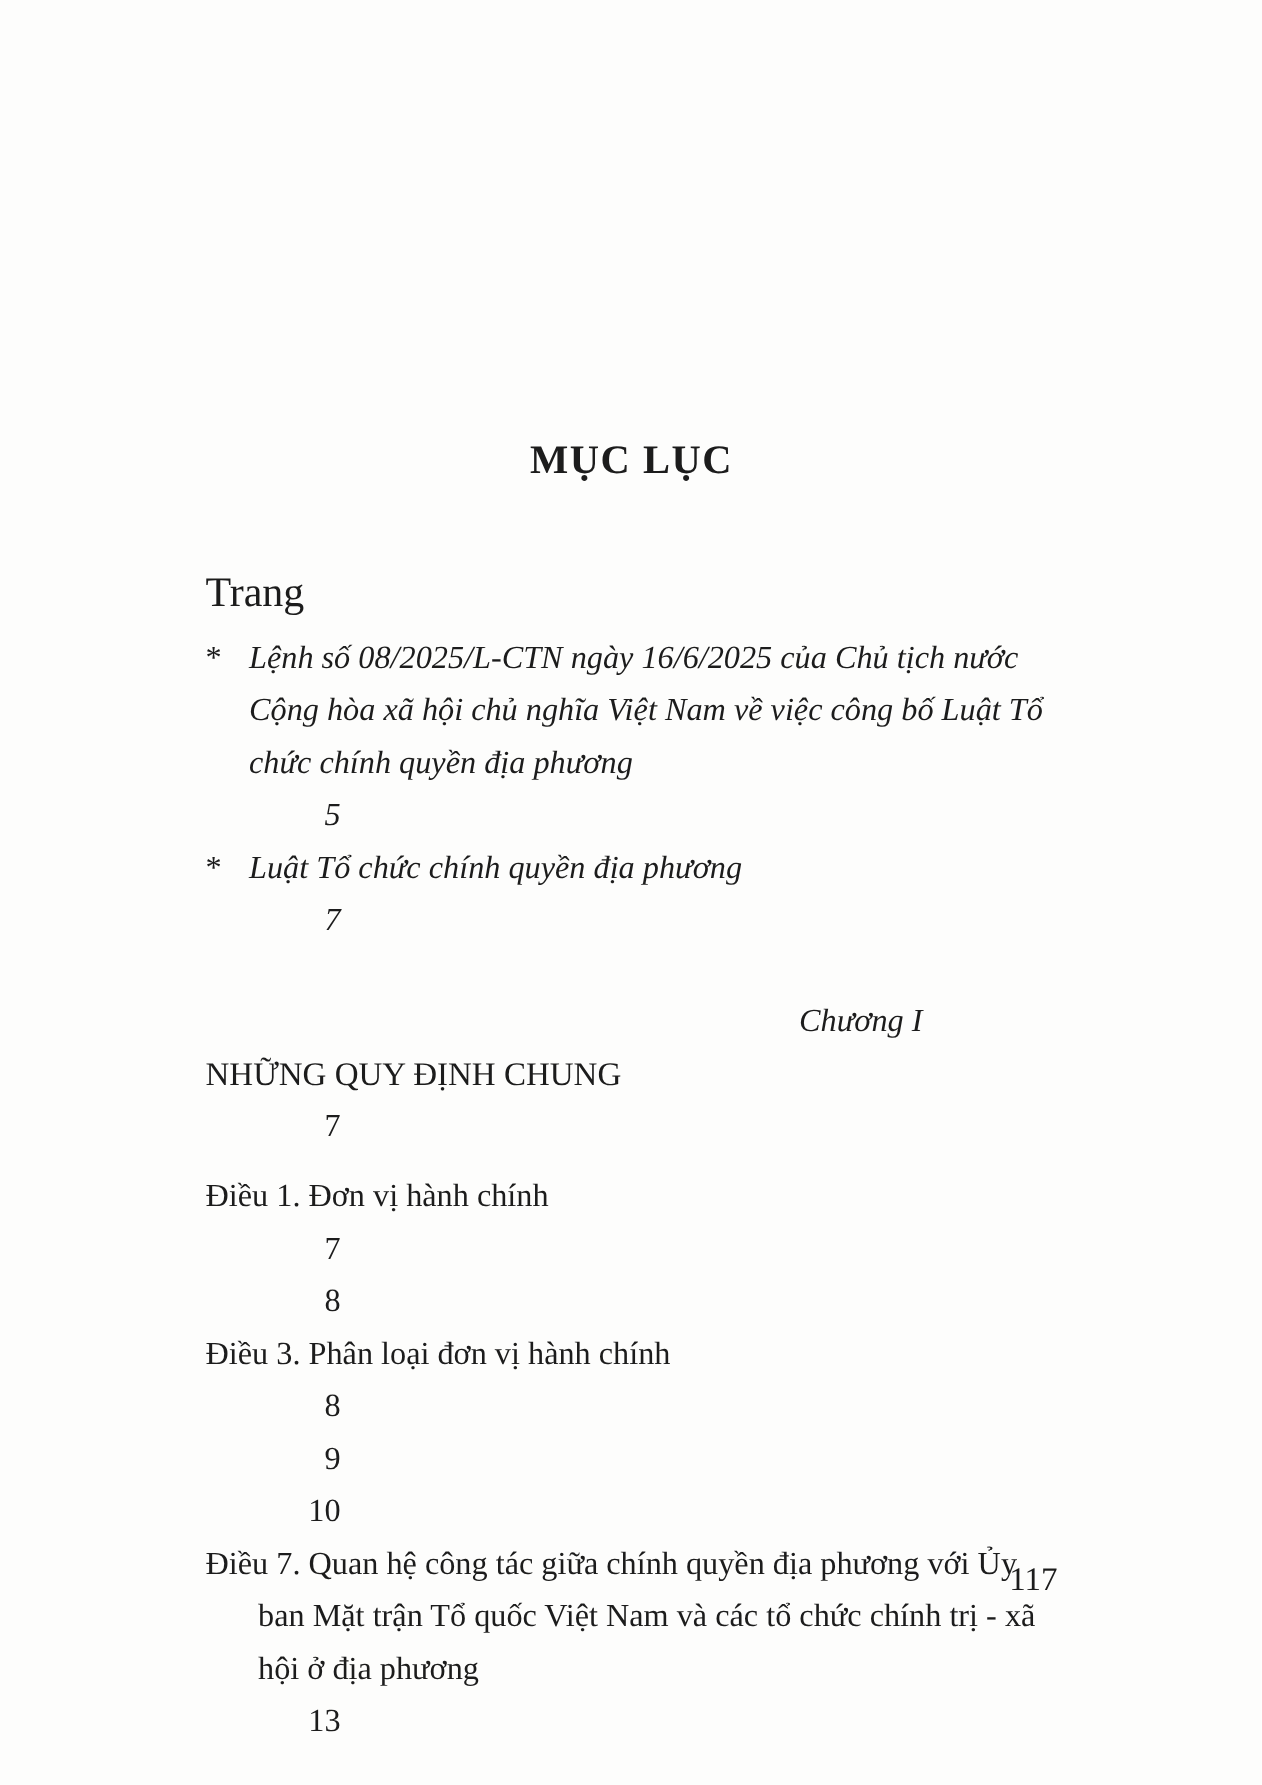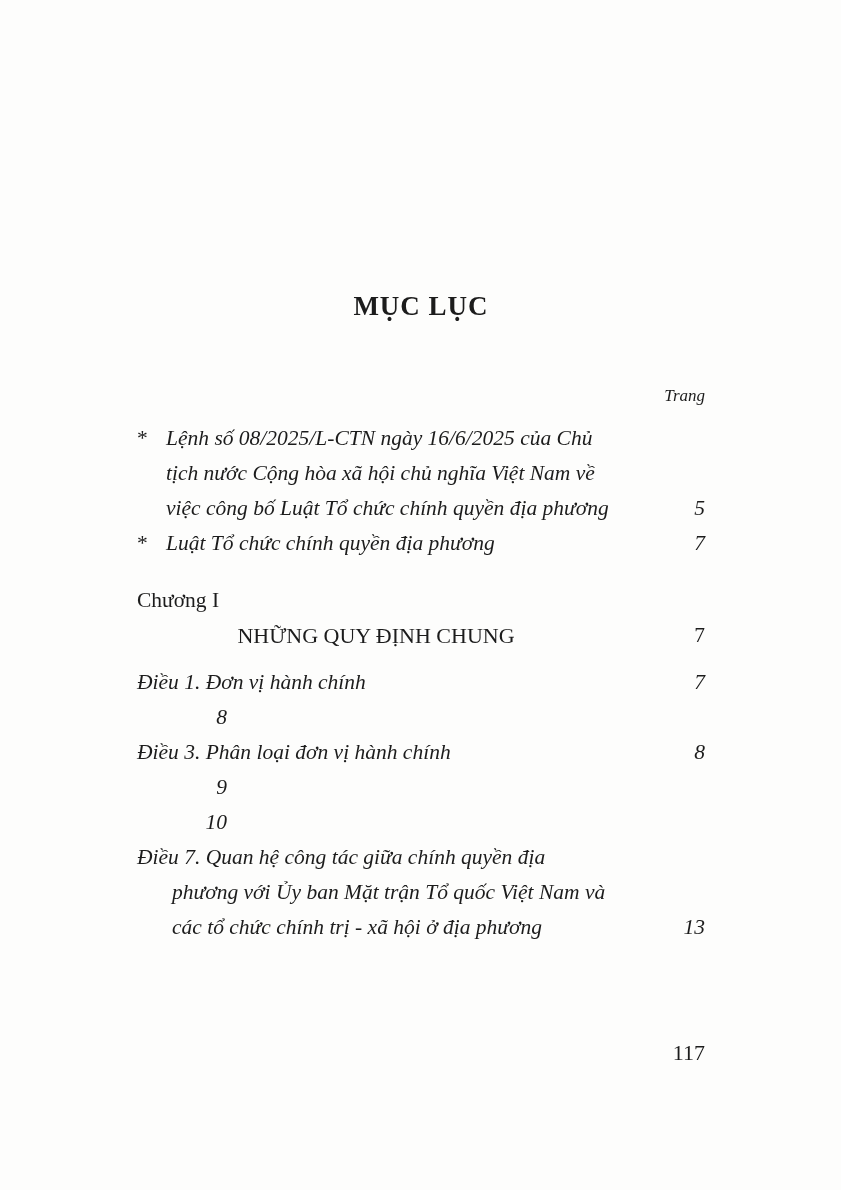--- a/index.html
+++ b/index.html
@@ -22,42 +22,42 @@
     margin: 0;
     padding-top: 289px;
     text-align: center;
     font-size: 27px;
     font-weight: bold;
     letter-spacing: 1px;
     line-height: 35px;
   }
   .page-col-header {
     margin-top: 54px;
-    text-align: right;
-    font-style: italic;
-    font-size: 17px;
+    text-align: left;
+    font-size: 28px;
     line-height: 35px;
   }
   .toc { margin-top: 8px; font-size: 21.5px; line-height: 35px; }
-  .toc-row { display: flex; align-items: flex-end; }
+  .toc-row { display: flex; align-items: flex-start; flex-direction: column; }
   .row-text { flex: 1; }
   .row-page { width: 90px; text-align: right; }
   .front-item { font-style: italic; }
   .hang-ast { padding-left: 29px; text-indent: -29px; }
   .ast-marker { display: inline-block; width: 29px; text-indent: 0; font-style: normal; }
   .hang-dieu { padding-left: 35px; text-indent: -35px; }
   .chapter-label {
-    margin-top: 22px;
+    margin-top: 32px;
     padding-right: 90px;
-    text-align: left;
+    text-align: right;
+    font-style: italic;
     font-size: 21.5px;
     line-height: 35px;
   }
   .chapter-title-cell { flex: 1; text-align: center; font-size: 22px; }
-  .articles { margin-top: 12px; font-style: italic; }
+  .articles { margin-top: 12px; }
   .book-page-number {
     position: absolute;
     right: 136px;
     bottom: 124px;
     font-size: 22px;
     line-height: 26px;
   }
 </style>
 </head>
 <body>

